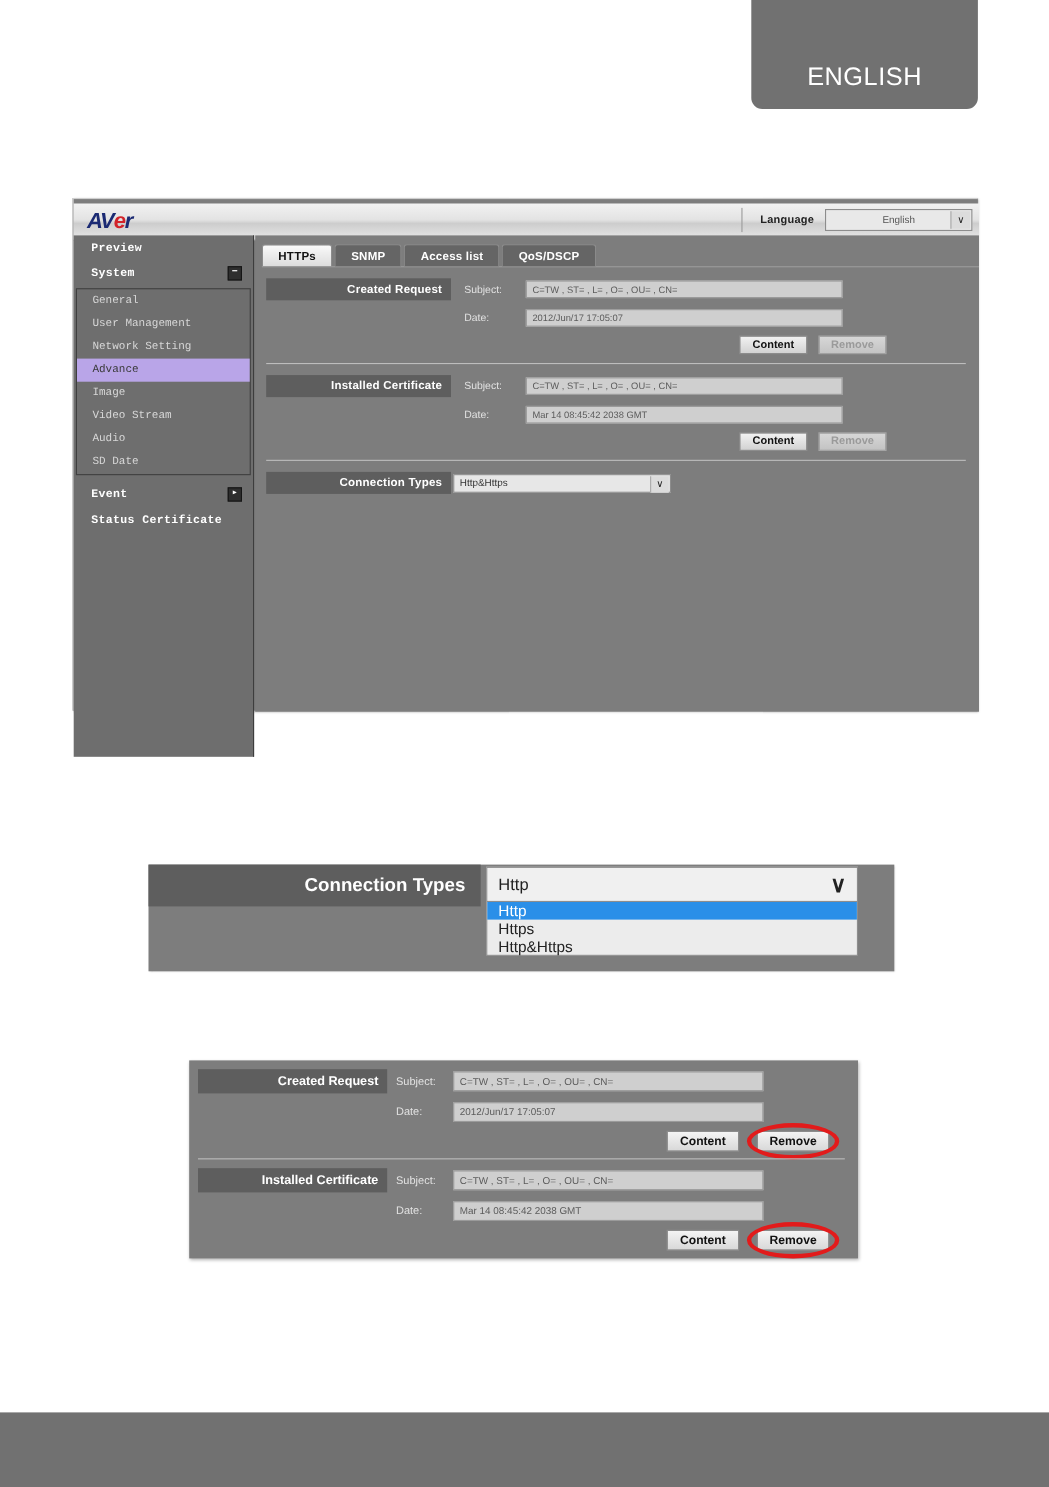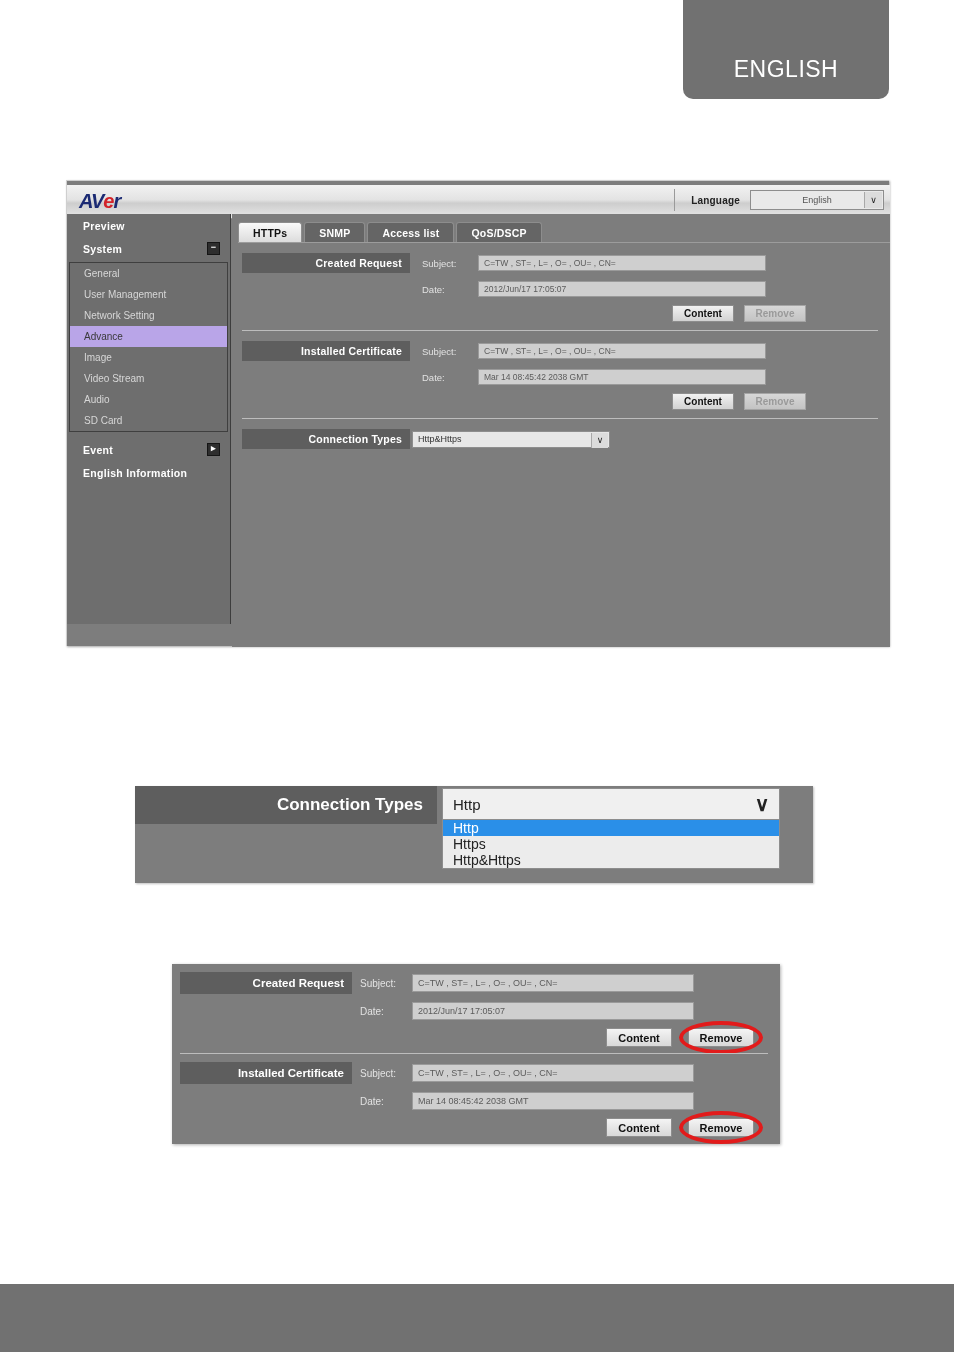--- a/index.html
+++ b/index.html
@@ -54,22 +54,22 @@
     font-size:9px;color:#555;
   }
   #language-select .arrow{
     position:absolute;right:1px;top:1px;width:17px;height:16px;background:#dcdcdc;
     border-left:1px solid #a8a8a8;display:flex;align-items:center;justify-content:center;
     font-size:9px;color:#222;
   }
 
   
   #ui-sidebar{
-    position:absolute;left:0;top:33px;width:164px;height:410px;background:#6e6e6e;
-    box-sizing:border-box;border-right:1px solid #3d3d3d;
+    position:absolute;left:0;top:33px;width:164px;height:474px;background:#6e6e6e;
+    box-sizing:border-box;border-right:1px solid #3d3d3d;font-family:Liberation Mono, monospace;
   }
   .side-top{
     height:23px;display:flex;align-items:center;justify-content:space-between;
     padding:0 10px 0 16px;color:#ffffff;font-size:10.5px;font-weight:bold;
     letter-spacing:.3px;box-sizing:border-box;
   }
   .side-toggle{
     width:11px;height:11px;background:#2e2e2e;border:1px solid #151515;
     color:#ffffff;font-size:9px;line-height:9px;text-align:center;
   }
@@ -277,30 +277,30 @@
       <div class="sub-item">
           <span>Image</span>
         </div>
       <div class="sub-item">
           <span>Video Stream</span>
         </div>
       <div class="sub-item">
           <span>Audio</span>
         </div>
       <div class="sub-item">
-          <span>SD Card</span>
+          <span>SD Date</span>
         </div>
     </div>
 
     <div class="side-top" style="margin-top:6px">
       <span>Event</span>
       <span class="side-toggle">▸</span>
     </div>
     <div class="side-top">
-      <span>English Information</span>
+      <span>Status Certificate</span>
     </div>
 
   </div>
 
   <div id="ui-content">
     <div id="tabbar">
       <div class="tab active">
           <span>HTTPs</span>
         </div>
       <div class="tab">

